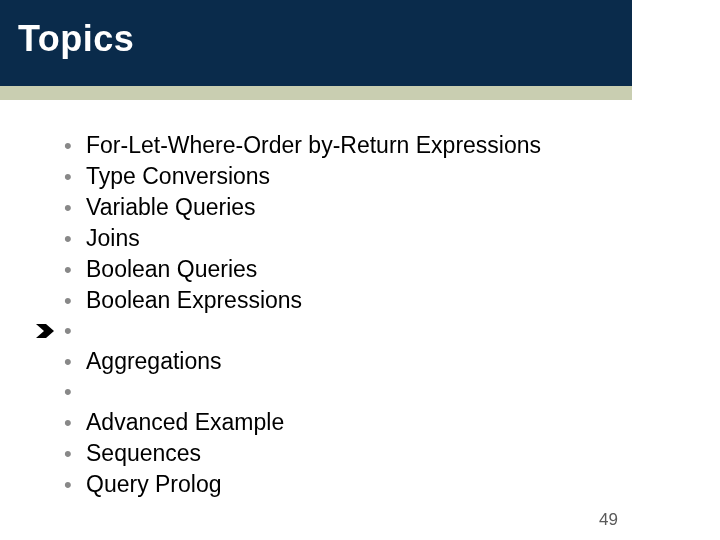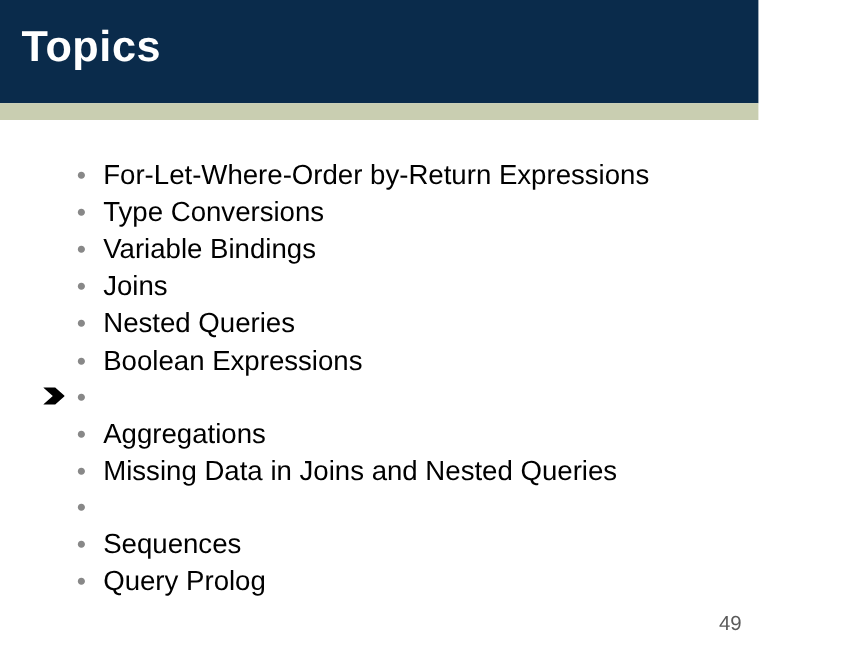--- a/index.html
+++ b/index.html
@@ -100,50 +100,50 @@
       <div class="row">
         <span class="bullet">•</span>
         <span class="item-text">For-Let-Where-Order by-Return Expressions</span>
       </div>
       <div class="row">
         <span class="bullet">•</span>
         <span class="item-text">Type Conversions</span>
       </div>
       <div class="row">
         <span class="bullet">•</span>
-        <span class="item-text">Variable Bindings</span>
+        <span class="item-text">Variable Queries</span>
       </div>
       <div class="row">
         <span class="bullet">•</span>
         <span class="item-text">Joins</span>
       </div>
       <div class="row">
         <span class="bullet">•</span>
-        <span class="item-text">Nested Queries</span>
+        <span class="item-text">Boolean Queries</span>
       </div>
       <div class="row">
         <span class="bullet">•</span>
         <span class="item-text">Boolean Expressions</span>
       </div>
       <div class="row">
         <span class="current-marker"><svg width="18" height="18" viewBox="0 0 18 18">
             <polygon points="0,2 10,2 18,9 10,16 0,16 8,9" fill="#000000"></polygon>
           </svg></span>
         <span class="bullet">•</span>
       </div>
       <div class="row">
         <span class="bullet">•</span>
         <span class="item-text">Aggregations</span>
       </div>
       <div class="row">
         <span class="bullet">•</span>
-        <span class="item-text">Missing Data in Joins and Nested Queries</span>
       </div>
       <div class="row">
         <span class="bullet">•</span>
+        <span class="item-text">Advanced Example</span>
       </div>
       <div class="row">
         <span class="bullet">•</span>
         <span class="item-text">Sequences</span>
       </div>
       <div class="row">
         <span class="bullet">•</span>
         <span class="item-text">Query Prolog</span>
       </div>
     </div>

